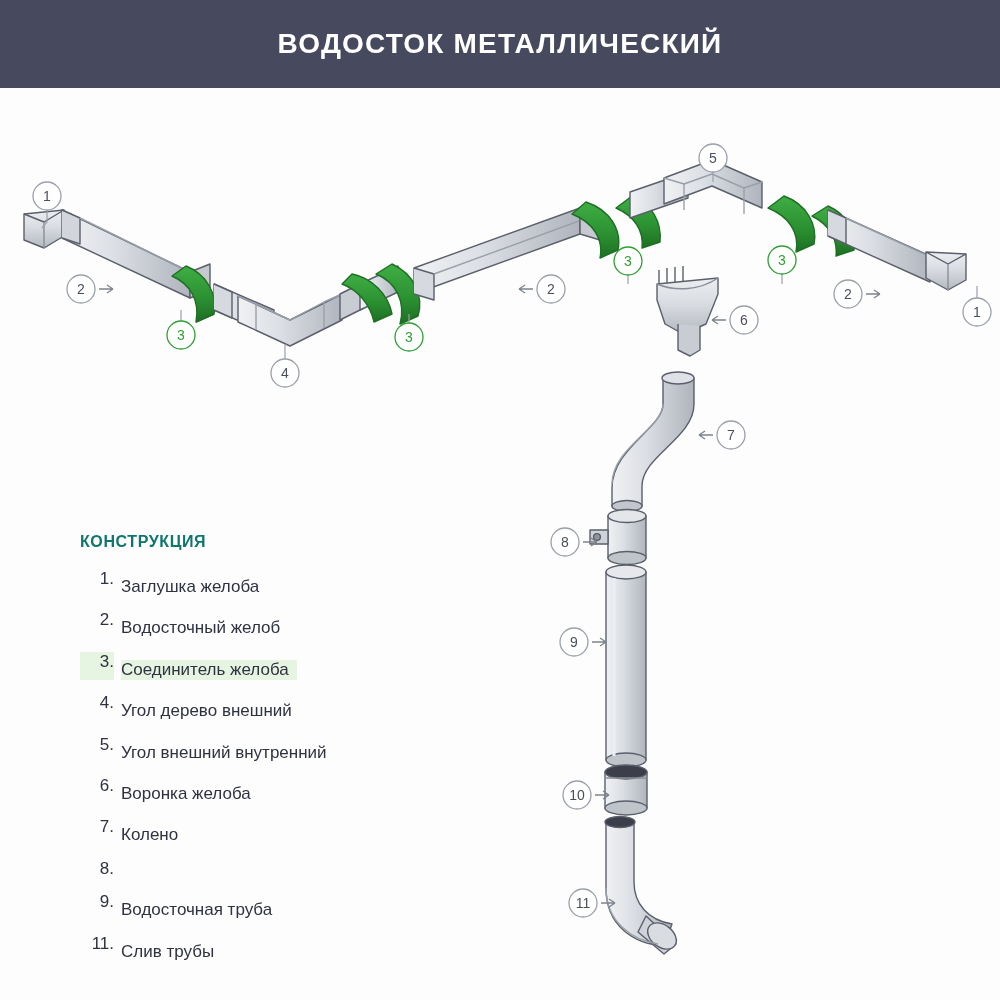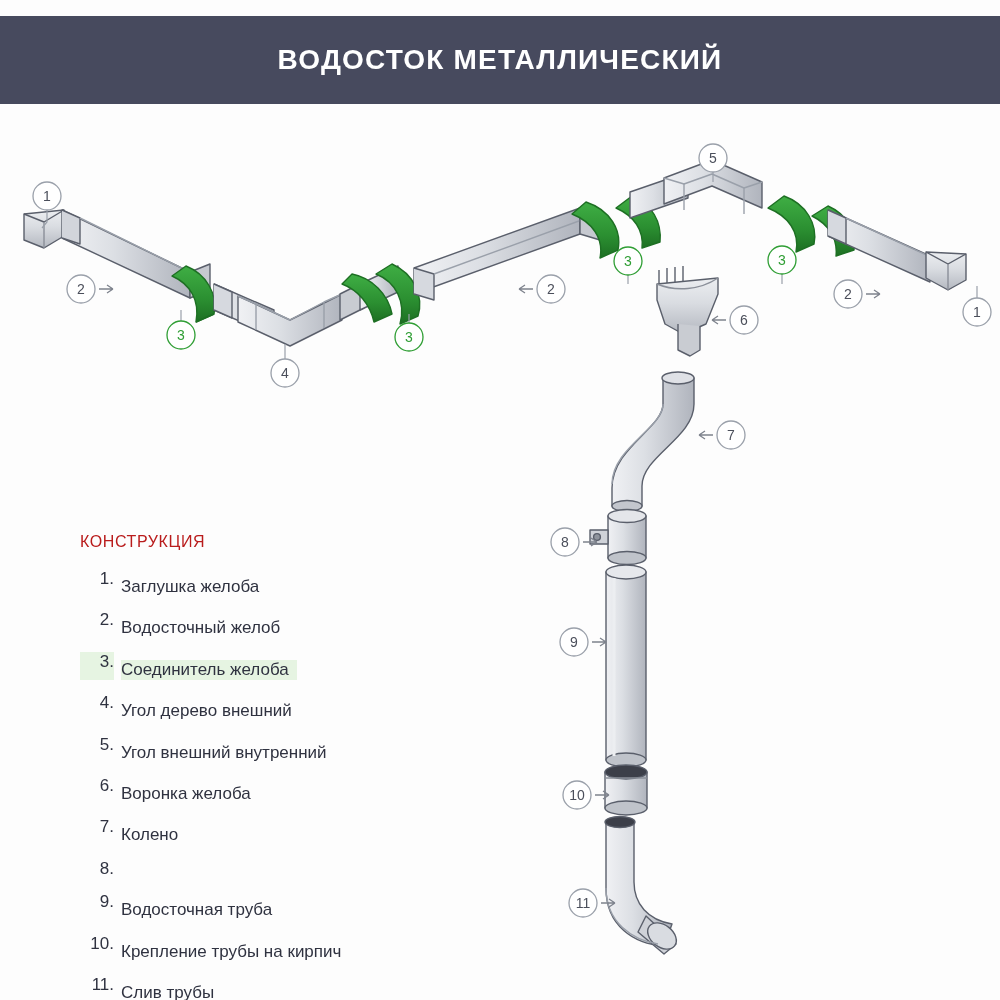--- a/index.html
+++ b/index.html
@@ -16,21 +16,21 @@
   }
   .page {
     position: relative;
     width: 1000px;
     height: 1000px;
     background: #fdfdfd;
   }
   .header {
     position: absolute;
     left: 0;
-    top: 16px;
+    top: 0;
     width: 1000px;
     height: 88px;
     background: #474a5e;
     display: flex;
     align-items: center;
     justify-content: center;
   }
   .header-title {
     color: #ffffff;
     font-size: 28px;
@@ -53,22 +53,22 @@
     height: 912px;
   }
   .legend {
     position: absolute;
     left: 80px;
     top: 445px;
     width: 380px;
   }
   .legend-title {
     font-size: 16px;
-    font-weight: normal;
-    color: #b91c1c;
+    font-weight: bold;
+    color: #0f766e;
     letter-spacing: 0.6px;
     margin-bottom: 18px;
     text-transform: uppercase;
   }
   .legend-list {
     list-style: none;
     margin: 0;
     padding: 0;
   }
   .legend-item {
@@ -380,24 +380,20 @@
           <span class="legend-label">Колено</span>
         </li>
         <li class="legend-item">
           <span class="legend-num">8.</span>
         </li>
         <li class="legend-item">
           <span class="legend-num">9.</span>
           <span class="legend-label">Водосточная труба</span>
         </li>
         <li class="legend-item">
-          <span class="legend-num">10.</span>
-          <span class="legend-label">Крепление трубы на кирпич</span>
-        </li>
-        <li class="legend-item">
           <span class="legend-num">11.</span>
           <span class="legend-label">Слив трубы</span>
         </li>
       </ul>
     </div>
 
   </div>
 </div>
 
 </body></html>

